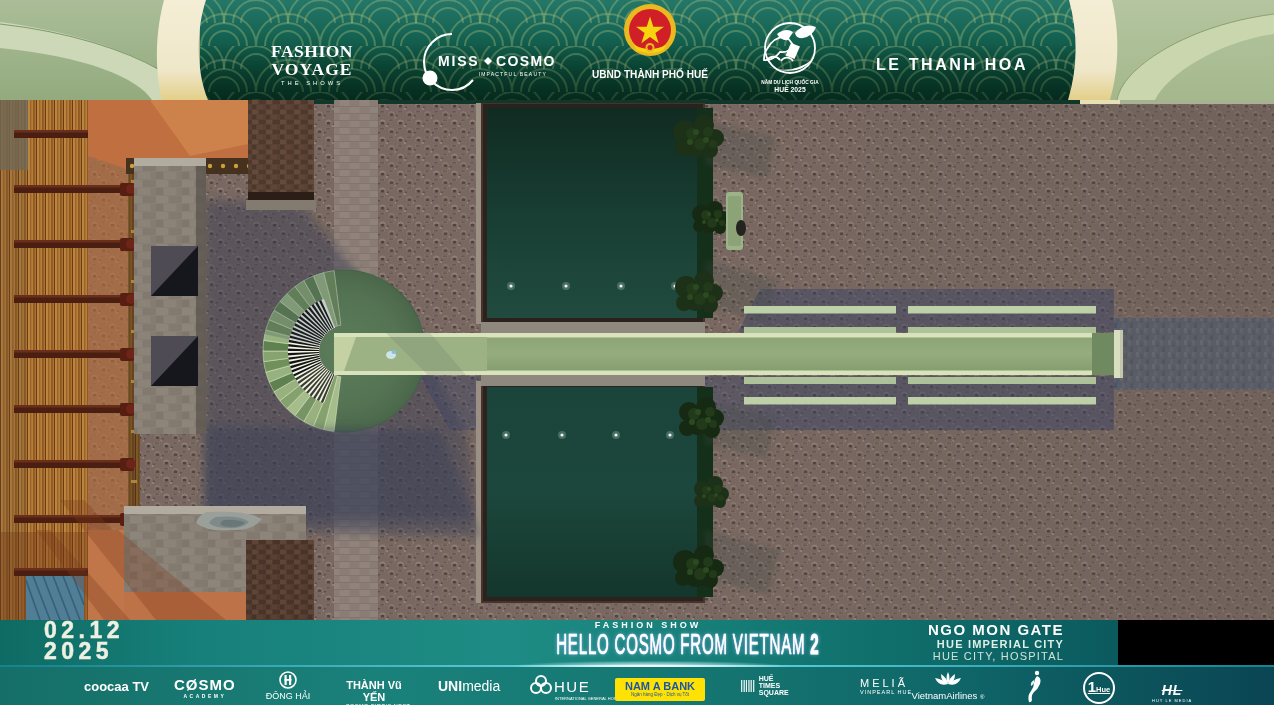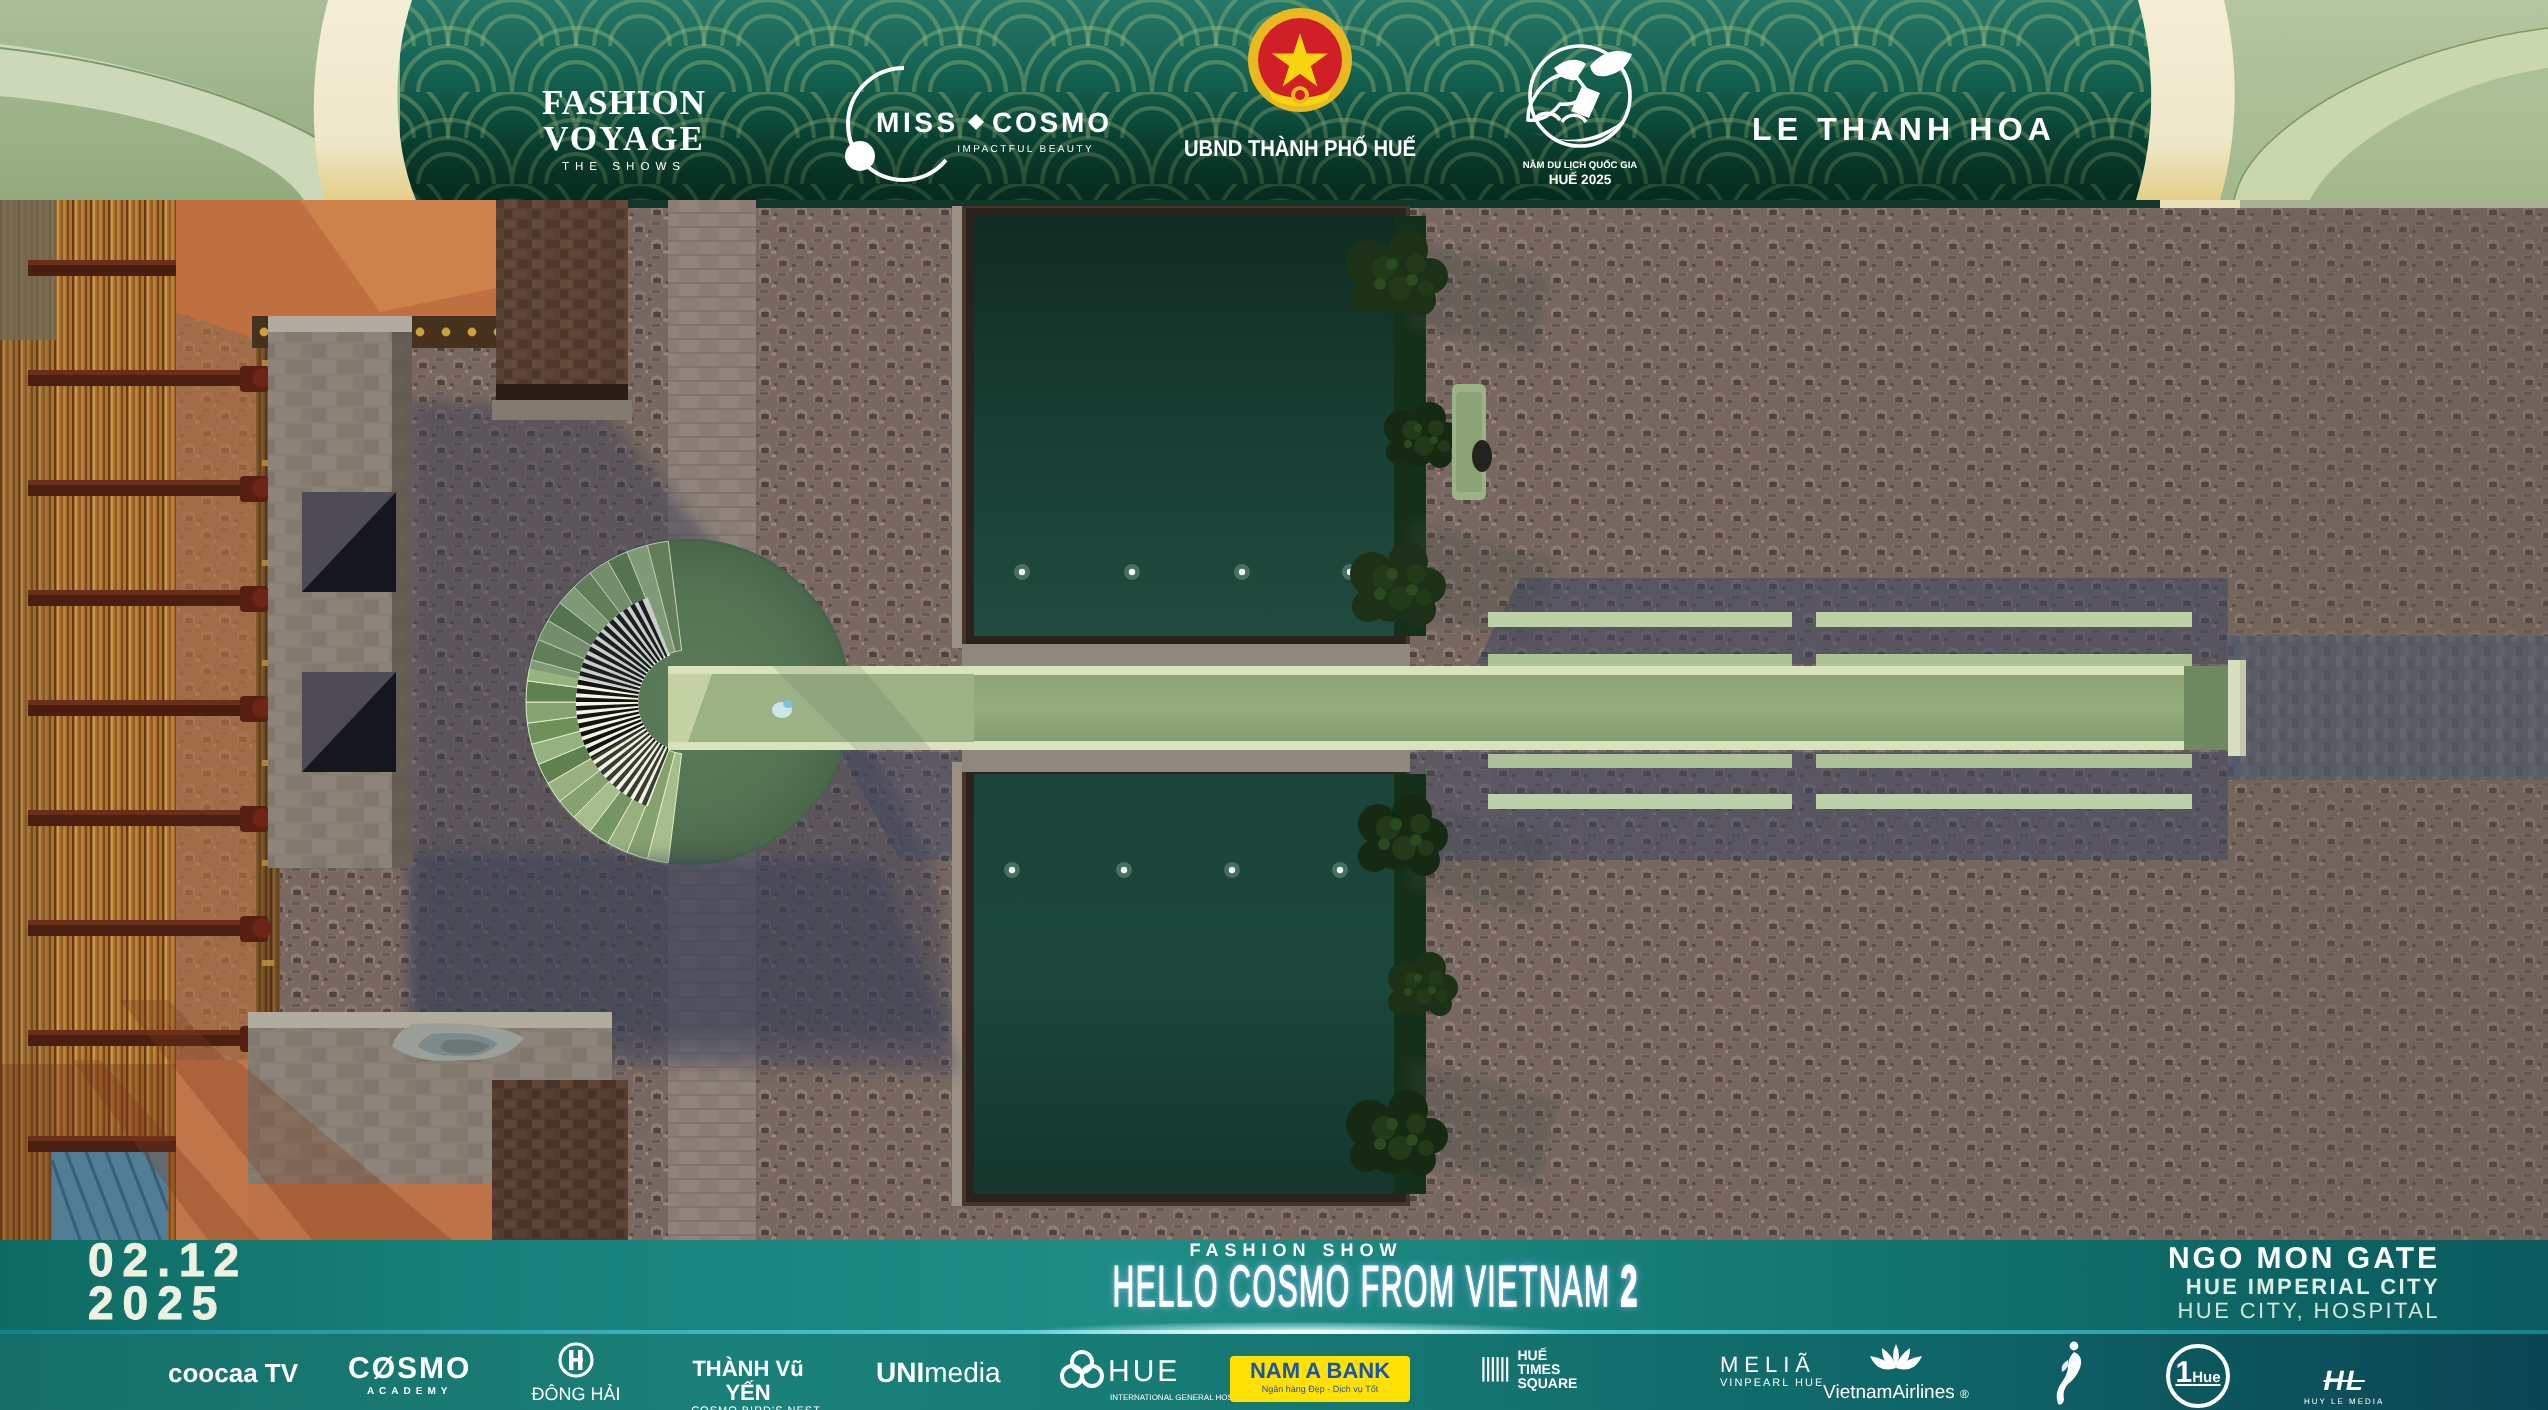--- a/index.html
+++ b/index.html
@@ -620,21 +620,21 @@
 <g opacity="0.3">
   <path d="M60 400 L84 400 L200 520 L156 520 Z" fill="#7c3a1c"></path>
   <path d="M100 430 L118 430 L226 520 L196 520 Z" fill="#7c3a1c"></path>
   <path d="M36 430 L50 430 L130 520 L104 520 Z" fill="#7c3a1c"></path>
 </g>
 
 <rect x="1120" y="0" width="154" height="520" fill="#6e6058" opacity="0.18"></rect>
 </svg>
 </div>
 
-<div class="abs" style="left:0;top:620px;width:1274px;height:47px;background:linear-gradient(90deg,#0e6b63 0%,#17807a 18%,#1e8c84 45%,#19837c 58%,#10706c 78%,#0b5a5e 100%);">
+<div class="abs" style="left:0;top:620px;width:1118px;height:47px;background:linear-gradient(90deg,#0e6b63 0%,#17807a 18%,#1e8c84 45%,#19837c 58%,#10706c 78%,#0b5a5e 100%);">
 
   <div class="abs" style="left:44px;top:0px;color:#eef0e2;font-weight:bold;font-size:23px;letter-spacing:4.5px;line-height:21px;transform:scaleY(1.02);-webkit-text-stroke:0.5px #eef0e2">02.12<br>2025</div>
 
   <div class="abs" style="left:508px;top:0px;width:280px;text-align:center;color:#fff;font-size:9px;font-weight:bold;letter-spacing:3px;">FASHION SHOW</div>
 
   <div class="abs" style="left:441px;top:8px;width:480px;text-align:center;color:#ffffff;font-size:29px;font-weight:normal;letter-spacing:1.5px;white-space:nowrap;transform:scaleX(0.52);transform-origin:center;-webkit-text-stroke:0.7px #fff;text-shadow:0 0 6px rgba(150,185,255,0.9),0 0 2px rgba(210,230,255,0.9);">HELLO COSMO FROM VIETNAM <span style="font-weight:bold;-webkit-text-stroke:1px #fff;">2</span></div>
 
   <div class="abs" style="right:54px;top:1px;text-align:right;color:#fff;">
     <div style="font-size:15px;font-weight:bold;letter-spacing:1.5px;">NGO MON GATE</div>
     <div style="font-size:11px;font-weight:bold;letter-spacing:1.2px;color:#ddefe6;">HUE IMPERIAL CITY</div>

